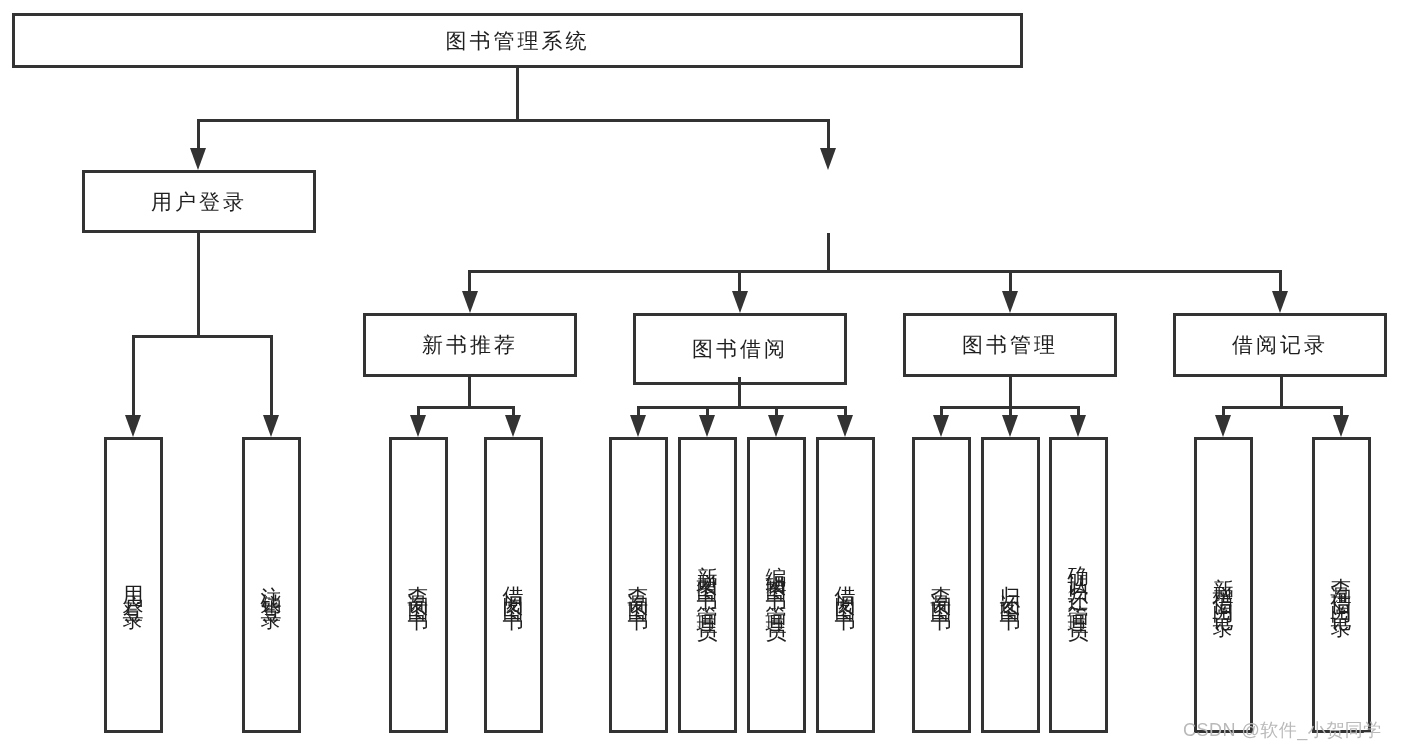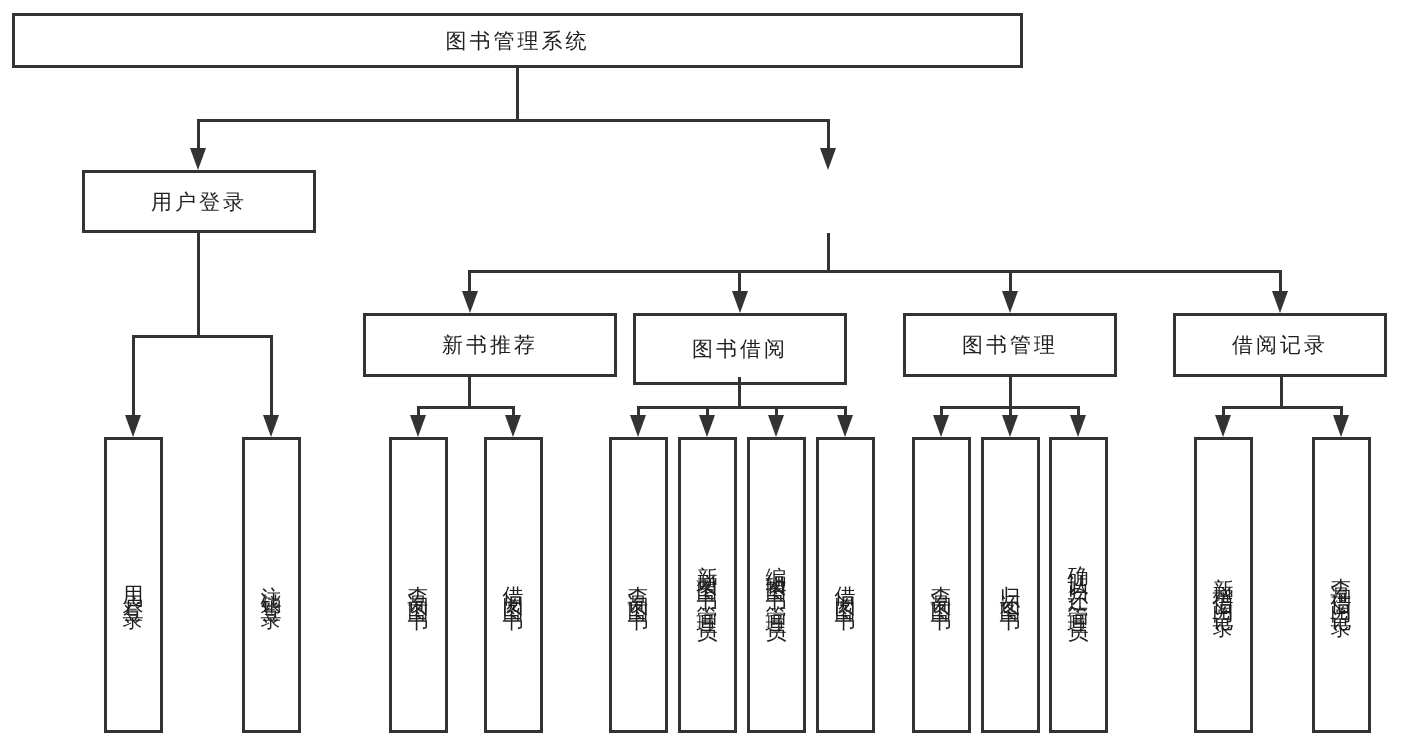--- a/index.html
+++ b/index.html
@@ -60,21 +60,21 @@
   <div class="hl" style="left:468px;top:270px;width:814px"></div>
   <div class="vl" style="left:468px;top:270px;height:21px"></div>
   <div class="tri" style="left:462px;top:291px"></div>
   <div class="vl" style="left:738px;top:270px;height:21px"></div>
   <div class="tri" style="left:732px;top:291px"></div>
   <div class="vl" style="left:1009px;top:270px;height:21px"></div>
   <div class="tri" style="left:1002px;top:291px"></div>
   <div class="vl" style="left:1279px;top:270px;height:21px"></div>
   <div class="tri" style="left:1272px;top:291px"></div>
 
-  <div class="node h" style="left:363px;top:313px;width:254px;height:64px">新书推荐</div>
+  <div class="node h" style="left:363px;top:313px;width:214px;height:64px">新书推荐</div>
   <div class="node h" style="left:633px;top:313px;width:214px;height:72px">图书借阅</div>
   <div class="node h" style="left:903px;top:313px;width:214px;height:64px">图书管理</div>
   <div class="node h" style="left:1173px;top:313px;width:214px;height:64px">借阅记录</div>
 
   <div class="vl" style="left:468px;top:377px;height:31px"></div>
   <div class="hl" style="left:417px;top:406px;width:98px"></div>
   <div class="vl" style="left:417px;top:406px;height:9px"></div>
   <div class="tri" style="left:410px;top:415px"></div>
   <div class="vl" style="left:512px;top:406px;height:9px"></div>
   <div class="tri" style="left:505px;top:415px"></div>
@@ -117,14 +117,15 @@
   <div class="node v" style="left:747px;top:437px;width:59px;height:296px">编辑图书（管理员）</div>
   <div class="node v" style="left:816px;top:437px;width:59px;height:296px">借阅图书</div>
 
   <div class="node v" style="left:912px;top:437px;width:59px;height:296px">查询图书</div>
   <div class="node v" style="left:981px;top:437px;width:59px;height:296px">归还图书</div>
   <div class="node v" style="left:1049px;top:437px;width:59px;height:296px">确认归还（管理员）</div>
 
   <div class="node v" style="left:1194px;top:437px;width:59px;height:296px">新增借阅记录</div>
   <div class="node v" style="left:1312px;top:437px;width:59px;height:296px">查询借阅记录</div>
 
+  <div class="watermark">CSDN @软件_小贺同学</div>
 
 </div>
 
 </body></html>

